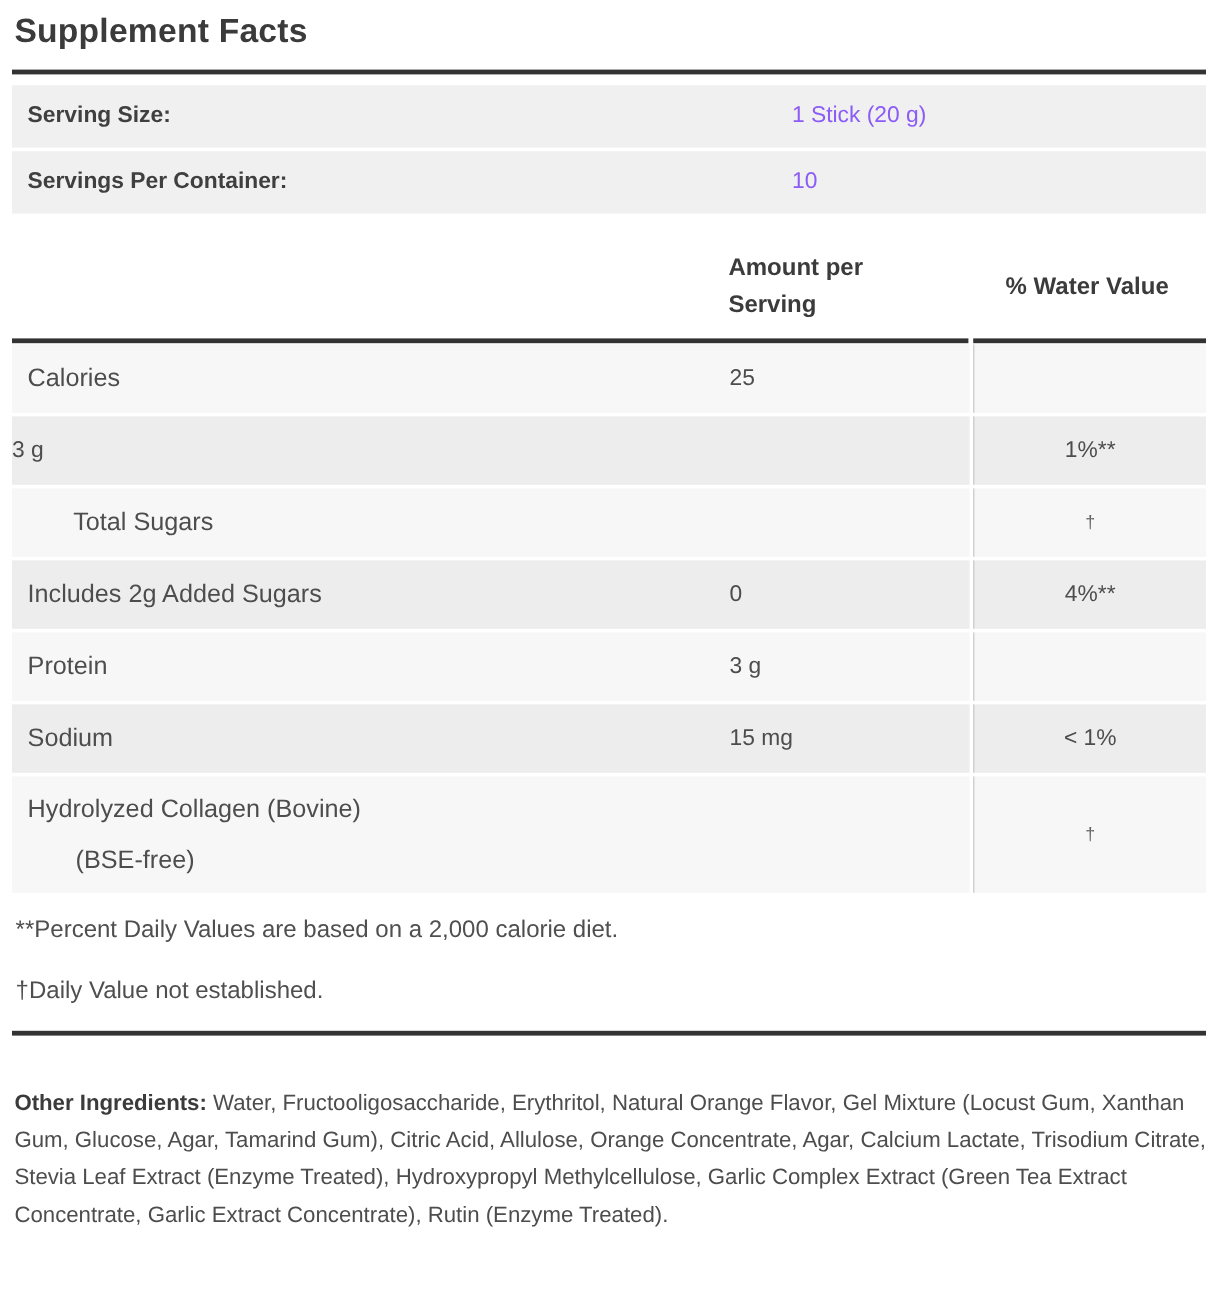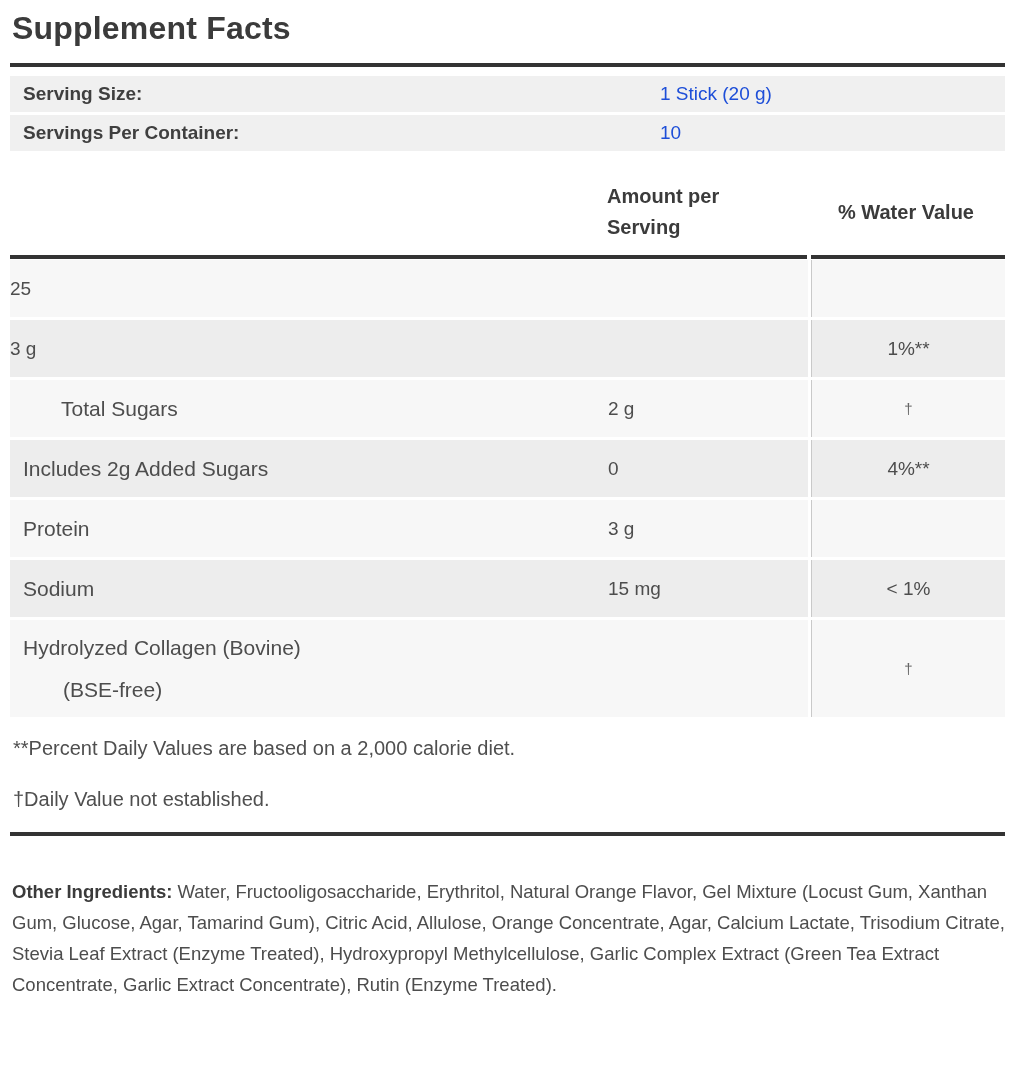--- a/index.html
+++ b/index.html
@@ -6,40 +6,40 @@
   html, body { background: #ffffff; }
   body {
     width: 1015px;
     font-family: "Liberation Sans", sans-serif;
     color: #4d4d4d;
   }
   .page { width: 995px; margin: 0 auto; padding-top: 10px; }
 
   
   .title {
-    font-size: 32px;
+    font-size: 28px;
     font-weight: bold;
     color: #3b3b3b;
     letter-spacing: 0.2px;
     margin-left: 2px;
   }
   .rule { height: 4px; background: #333333; border: none; }
   .rule-title { margin-top: 16px; }
 
   
   .serve-rows { margin-top: 9px; }
   .serve-row {
     display: flex;
     align-items: center;
-    height: 36px;
+    height: 52px;
     background: #f0f0f0;
     margin-bottom: 3px;
   }
   .serve-label { flex: 1; padding-left: 13px; font-size: 19px; font-weight: bold; color: #3f3f3f; }
-  .serve-value { width: 345px; font-size: 19px; color: #1d4ed8; }
+  .serve-value { width: 345px; font-size: 19px; color: #8b5cf6; }
 
   
   .thead { display: flex; align-items: center; margin-top: 30px; min-height: 74px; padding-bottom: 12px; }
   .thead .spacer { flex: 1; }
   .th-amount { width: 200px; text-align: left; font-size: 20px; font-weight: bold; color: #3b3b3b; line-height: 1.55; }
   .th-amount .wrapbox { display: inline-block; max-width: 145px; }
   .th-dv { width: 198px; text-align: center; font-size: 20px; font-weight: bold; color: #3b3b3b; }
 
   
   .rule-row { display: flex; height: 4px; }
@@ -112,36 +112,36 @@
 
   <div class="rule-row">
     <span class="rule-seg main"></span>
     <span class="rule-seg dv"></span>
   </div>
 
   <div class="nrows">
 
     <div class="nrow h57">
       <div class="cell-main">
+        <span class="cell-label">Calories</span>
         <span class="cell-amount">25</span>
       </div>
       <div class="cell-dv"></div>
     </div>
 
     <div class="nrow h57">
       <div class="cell-main">
         <span class="cell-amount">3 g</span>
       </div>
       <div class="cell-dv">1%**</div>
     </div>
 
     <div class="nrow h57">
       <div class="cell-main">
         <span class="cell-label indent">Total Sugars</span>
-        <span class="cell-amount">2 g</span>
       </div>
       <div class="cell-dv dagger">†</div>
     </div>
 
     <div class="nrow h57">
       <div class="cell-main">
         <span class="cell-label">Includes 2g Added Sugars</span>
         <span class="cell-amount">0</span>
       </div>
       <div class="cell-dv">4%**</div>

